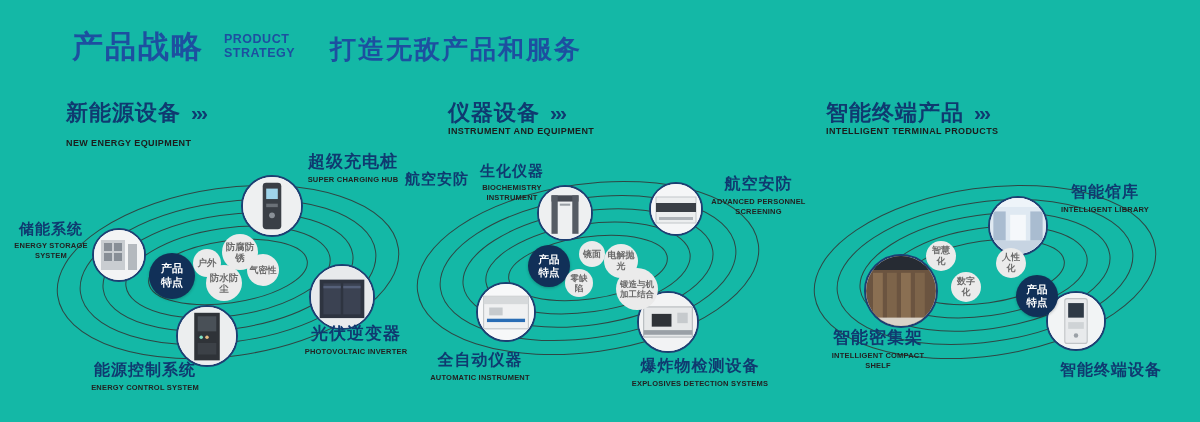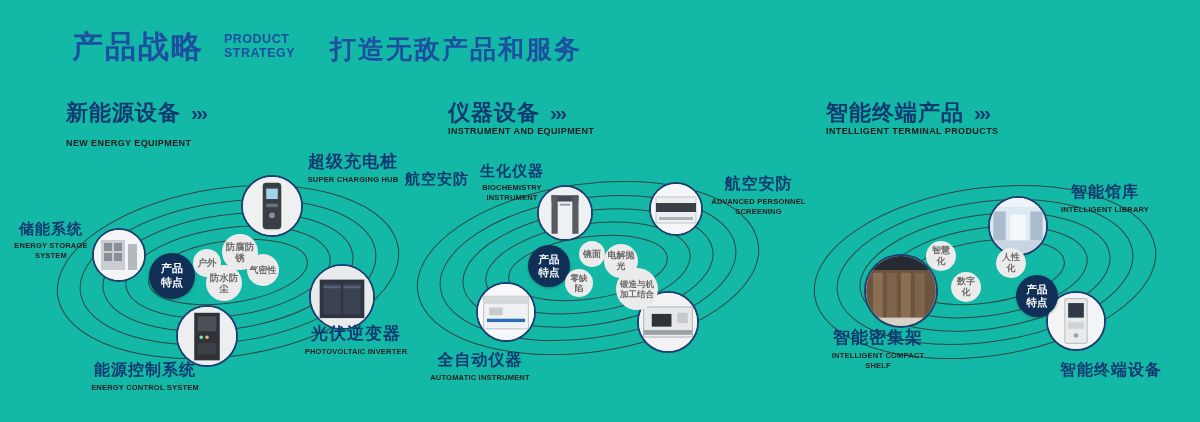--- a/index.html
+++ b/index.html
@@ -193,20 +193,24 @@
     <span class="en">BIOCHEMISTRY INSTRUMENT</span>
   </div>
   <div class="plabel" style="left:706px; top:174px; width:105px;">
     <span class="cn" style="font-size:16px;">航空安防</span>
     <span class="en">ADVANCED PERSONNEL SCREENING</span>
   </div>
   <div class="plabel" style="left:425px; top:350px; width:110px;">
     <span class="cn" style="font-size:16px;">全自动仪器</span>
     <span class="en">AUTOMATIC INSTRUMENT</span>
   </div>
+  <div class="plabel" style="left:625px; top:356px; width:150px;">
+    <span class="cn" style="font-size:16px;">爆炸物检测设备</span>
+    <span class="en">EXPLOSIVES DETECTION SYSTEMS</span>
+  </div>
 
   <div class="badge" style="left:528px; top:245px; width:42px; height:42px; font-size:10.5px;">
     <span>产品特点</span>
   </div>
   <div class="bubble" style="left:579px; top:241px; width:26px; height:26px; font-size:9px;">镜面</div>
   <div class="bubble" style="left:604px; top:244px; width:34px; height:34px; font-size:9px;">电解抛光</div>
   <div class="bubble" style="left:565px; top:269px; width:28px; height:28px; font-size:8.5px;">零缺陷</div>
   <div class="bubble" style="left:616px; top:268px; width:42px; height:42px; font-size:8.5px;">锻造与机加工结合</div>
 
   <div class="sec-title" style="left:826px; top:98px;">

